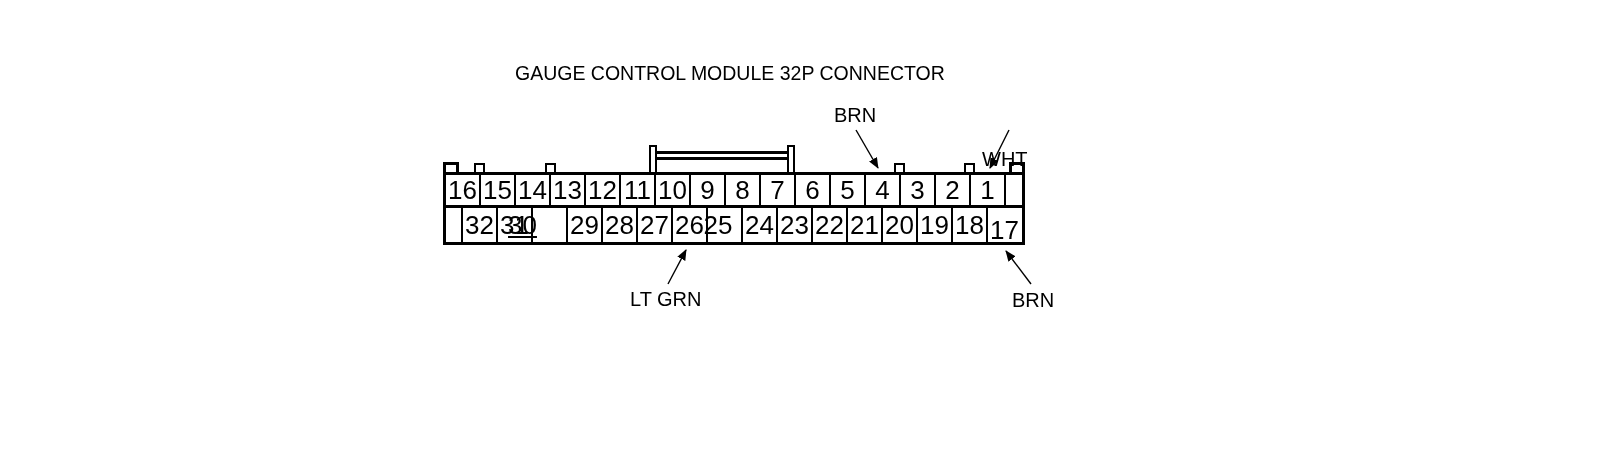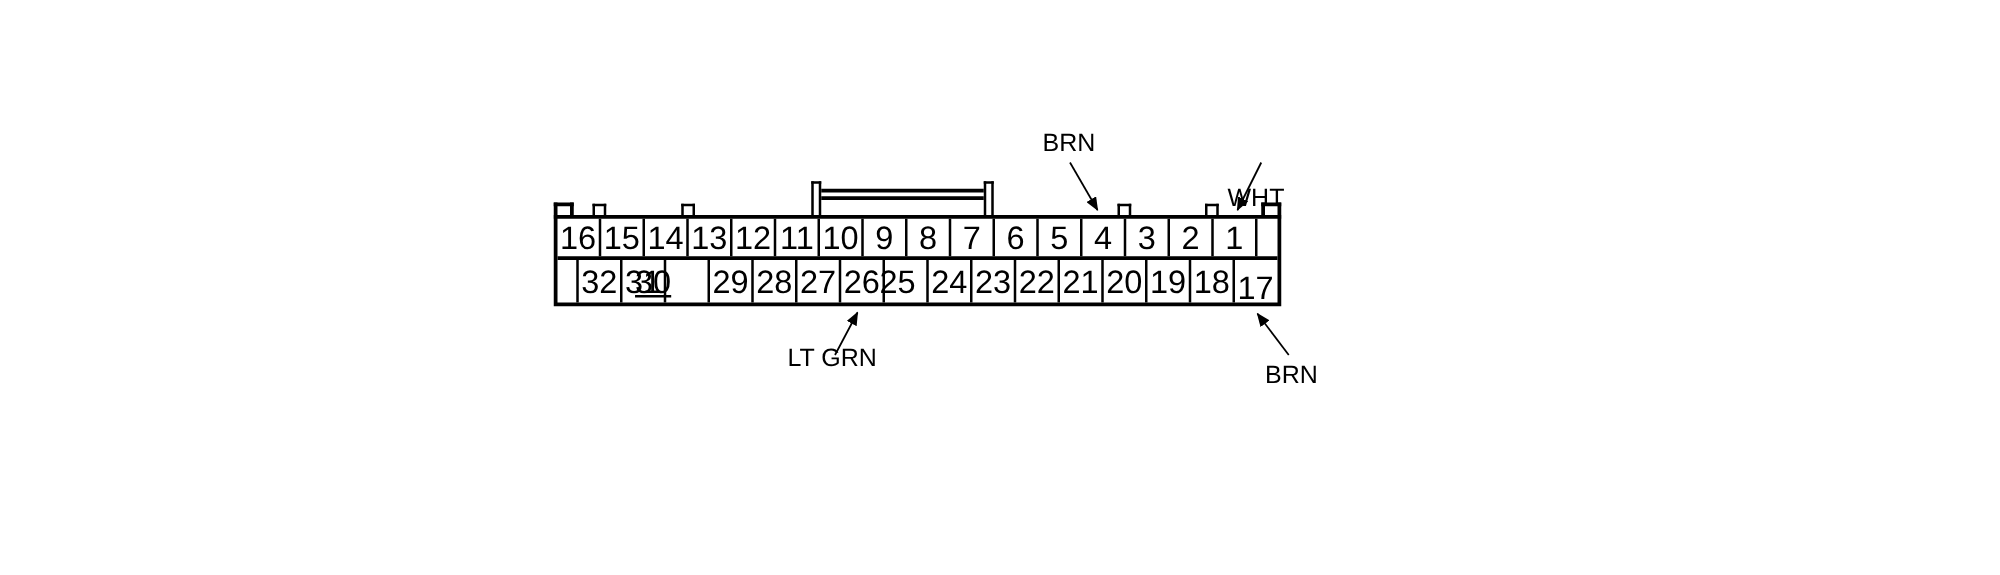--- a/index.html
+++ b/index.html
@@ -58,20 +58,21 @@
     font-size: 26px; color: #000;
   }
   .cell-divider { position: absolute; width: 2px; background: #000; }
   #arrow-overlay { position: absolute; left: 0; top: 0; pointer-events: none; }
 </style>
 </head>
 <body>
 
 <div id="page">
 
+  <div id="title" class="lbl" style="left:515px; top:62px;">GAUGE CONTROL MODULE 32P CONNECTOR</div>
 
   <div class="step" style="left:443px;"></div>
   <div class="step" style="left:1009px;"></div>
   <div class="tab" style="left:474px;"></div>
   <div class="tab" style="left:545px;"></div>
   <div class="tab" style="left:894px;"></div>
   <div class="tab" style="left:964px;"></div>
   <div id="latch-bar"></div>
   <div class="latch-post" style="left:649px;"></div>
   <div class="latch-post" style="left:787px;"></div>
@@ -152,16 +153,16 @@
       </marker>
     </defs>
     <line x1="856" y1="130" x2="878" y2="168" stroke="#000" stroke-width="1.4" marker-end="url(#ah)"></line>
     <line x1="1009" y1="130" x2="990" y2="168" stroke="#000" stroke-width="1.4" marker-end="url(#ah)"></line>
     <line x1="668" y1="284" x2="686" y2="250" stroke="#000" stroke-width="1.4" marker-end="url(#ah)"></line>
     <line x1="1031" y1="284" x2="1006" y2="251" stroke="#000" stroke-width="1.4" marker-end="url(#ah)"></line>
   </svg>
 
   <div class="lbl" style="left:834px;  top:104px;">BRN</div>
   <div class="lbl" style="left:982px;  top:104px;margin-top:44px;">WHT</div>
-  <div class="lbl" style="left:630px;  top:276px;">LT GRN</div>
+  <div class="lbl" style="left:630px;  top:288px;">LT GRN</div>
   <div class="lbl" style="left:1012px; top:289px;">BRN</div>
 
 </div>
 
 </body></html>

